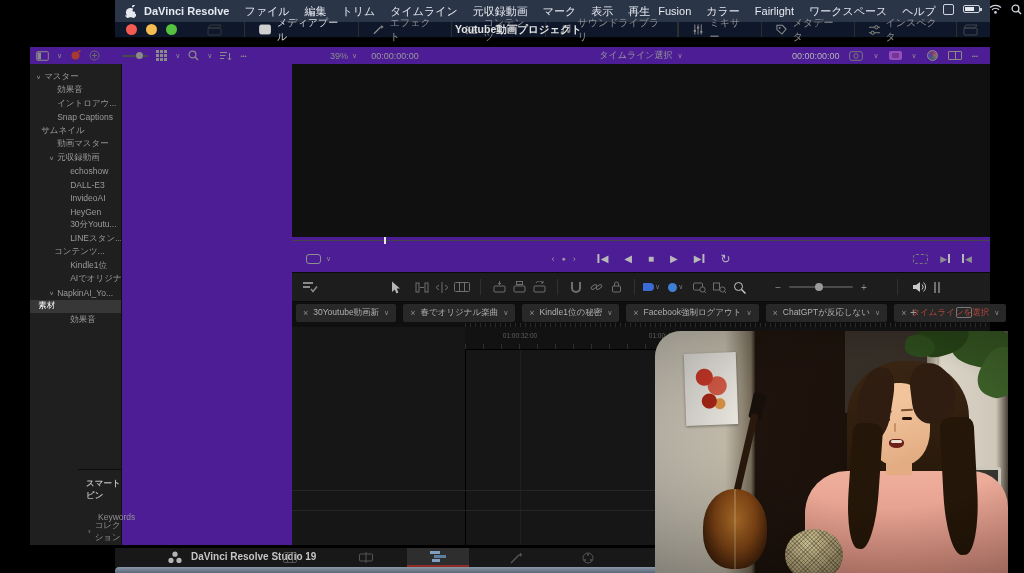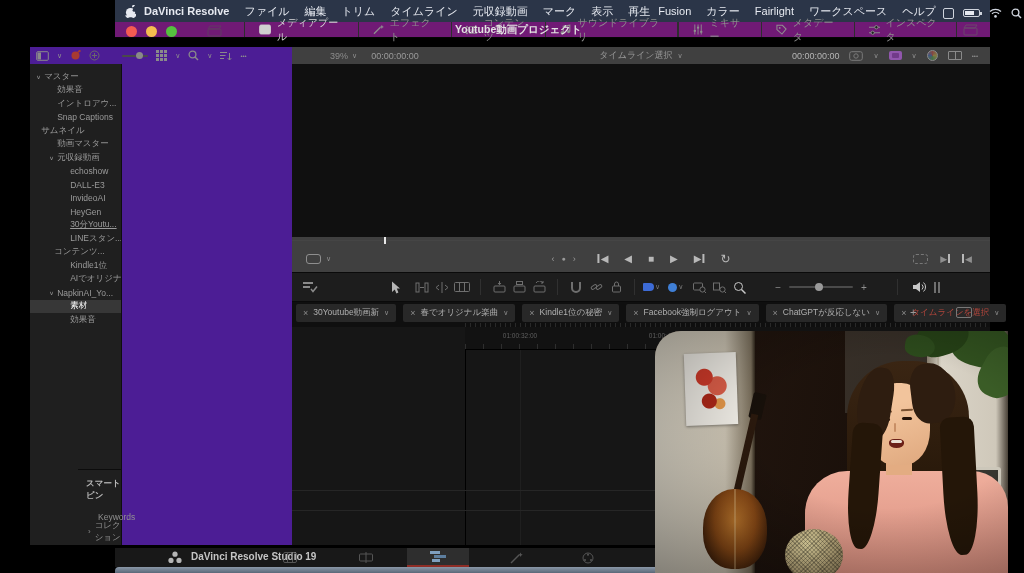--- a/index.html
+++ b/index.html
@@ -7,31 +7,31 @@
   body { font-family:"Liberation Sans", sans-serif; }
   #frame { position:relative; width:1024px; height:573px; background:#000; overflow:hidden; }
 
   
   .menubar { position:absolute; left:115px; top:0; width:875px; height:22px;
     background:#2b3548; display:flex; align-items:center; padding:0 10px;
     color:#e6e9f0; font-size:11px; }
   .mb-left { display:flex; align-items:center; gap:15px; margin-left:8px; }
   .mb-item { white-space:nowrap; cursor:default; }
   .mb-item.bold { font-weight:bold; }
-  .mb-right { margin-left:auto; display:flex; align-items:flex-end; gap:3px; }
+  .mb-right { margin-left:auto; display:flex; align-items:flex-start; gap:3px; }
   .mb-status { display:flex; align-items:center; gap:9px; margin-left:4px; }
   .st-ico { display:inline-flex; align-items:center; }
   .battery { width:17px; height:8px; border:1px solid #cfd4dd; border-radius:2px; position:relative; }
   .battery::after { content:""; position:absolute; left:1px; top:1px; bottom:1px; width:9px; background:#e6e9f0; }
   .battery::before { content:""; position:absolute; right:-3px; top:2px; width:2px; height:3px; background:#cfd4dd; }
   .input-square { width:11px; height:11px; border:1px solid #cfd4dd; border-radius:2px; }
 
   
   .toolbar { position:absolute; left:115px; top:22px; width:875px; height:16px;
-    background:#701a75; border-bottom:1px solid #050505; display:flex; align-items:flex-end; color:#909090; }
+    background:#0f172a; border-bottom:1px solid #050505; display:flex; align-items:center; color:#909090; }
   .lights { display:flex; gap:9px; margin-left:11px; }
   .light { width:11px; height:11px; border-radius:50%; }
   .light.red{background:#f45c51;} .light.yellow{background:#f5bd4f;} .light.green{background:#55c13f;}
   .tb-clapper { margin-left:30px; opacity:.55; }
   .tb-tabs { display:flex; align-items:center; margin-left:22px; height:100%; }
   .tb-tab { display:flex; align-items:center; gap:6px; padding:0 14px; height:100%;
     font-size:10px; color:#8f8f8f; border-right:1px solid #2e2e2e; cursor:default; }
   .tb-tab:first-child{ border-left:1px solid #2e2e2e; }
   .tb-tab.active { color:#dadada; }
   .tb-tab.active svg *, .tb-tab.active .gl { stroke:#d0d0d0; fill:#d0d0d0; color:#d0d0d0; }
@@ -56,21 +56,21 @@
   .sb-title { font-size:8.5px; color:#b8b8b8; font-weight:bold; padding-left:8px; margin-bottom:7px; }
   .sb-item { display:flex; align-items:center; height:15px; font-size:8.5px; color:#909090; padding-left:20px; }
   .sb-item .tree-chev { font-size:8px; margin-right:4px; margin-left:-10px; color:#8a8a8a; }
   .mp-content { flex:1; position:relative; background:#1d1d1d; }
   .breadcrumb { font-size:8.5px; color:#8f8f8f; padding:5px 0 0 7px; white-space:nowrap; }
   .spotlight { position:absolute; left:2px; top:30px; width:150px; height:150px; border-radius:50%;
     background:radial-gradient(circle, rgba(0,0,0,.55) 52%, rgba(0,0,0,0) 70%); }
   .big-cursor { position:absolute; left:58px; top:88px; }
 
   
-  .viewer { position:absolute; left:292px; top:47px; width:698px; height:225px; background:#404040; display:flex; flex-direction:column; }
+  .viewer { position:absolute; left:292px; top:47px; width:698px; height:225px; background:#4c1d95; display:flex; flex-direction:column; }
   .vw-header { height:17px; display:flex; align-items:center; font-size:9px; color:#8c8c8c; padding:0 12px; position:relative; }
   .vw-zoom { margin-left:26px; display:flex; gap:4px; align-items:center; }
   .vw-tc-left { margin-left:14px; color:#9a9a9a; }
   .vw-title { position:absolute; left:50%; transform:translateX(-50%); display:flex; gap:5px; align-items:center; color:#9a9a9a; }
   .vw-right { margin-left:auto; display:flex; align-items:center; gap:10px; }
   .vw-tc-right { color:#b5b5b5; }
   .film-ico { width:13px; height:9px; background:#a05ac0; border-radius:2px; position:relative; opacity:.85; }
   .film-ico::after{ content:""; position:absolute; inset:2px 3px; border-radius:1px; background:#7a3a96; }
   .wheel-ico { width:11px; height:11px; border-radius:50%; border:1.5px solid #8a8a8a;
     background:conic-gradient(rgba(200,80,70,.5),rgba(200,180,70,.5),rgba(80,160,80,.5),rgba(70,110,190,.5),rgba(200,80,70,.5)); }
@@ -469,21 +469,21 @@
             <div class="bin-row" style="padding-left: 32px;">
               <span class="tree-chev" style="visibility: hidden;">∨</span>
               <span>InvideoAI</span>
             </div>
 
             <div class="bin-row" style="padding-left: 32px;">
               <span class="tree-chev" style="visibility: hidden;">∨</span>
               <span>HeyGen</span>
             </div>
 
-            <div class="bin-row" style="padding-left: 32px; text-decoration: underline;">
+            <div class="bin-row" style="padding-left: 32px;">
               <span class="tree-chev" style="visibility: hidden;">∨</span>
               <span>30分Youtu...</span>
             </div>
 
             <div class="bin-row" style="padding-left: 32px;">
               <span class="tree-chev" style="visibility: hidden;">∨</span>
               <span>LINEスタン...</span>
             </div>
 
             <div class="bin-row" style="padding-left: 16px;">
@@ -499,21 +499,21 @@
             <div class="bin-row" style="padding-left: 32px;">
               <span class="tree-chev" style="visibility: hidden;">∨</span>
               <span>AIでオリジナ...</span>
             </div>
 
             <div class="bin-row" style="padding-left: 19px;">
               <span class="tree-chev">∨</span>
               <span>NapkinAI_Yo...</span>
             </div>
 
-            <div class="bin-row selected" style="padding-left: 32px;">
+            <div class="bin-row selected" style="">
               <span class="tree-chev" style="visibility: hidden;">∨</span>
               <span>素材</span>
             </div>
 
             <div class="bin-row" style="padding-left: 32px;">
               <span class="tree-chev" style="visibility: hidden;">∨</span>
               <span>効果音</span>
             </div>
           </div>
         <div class="smartbins">

